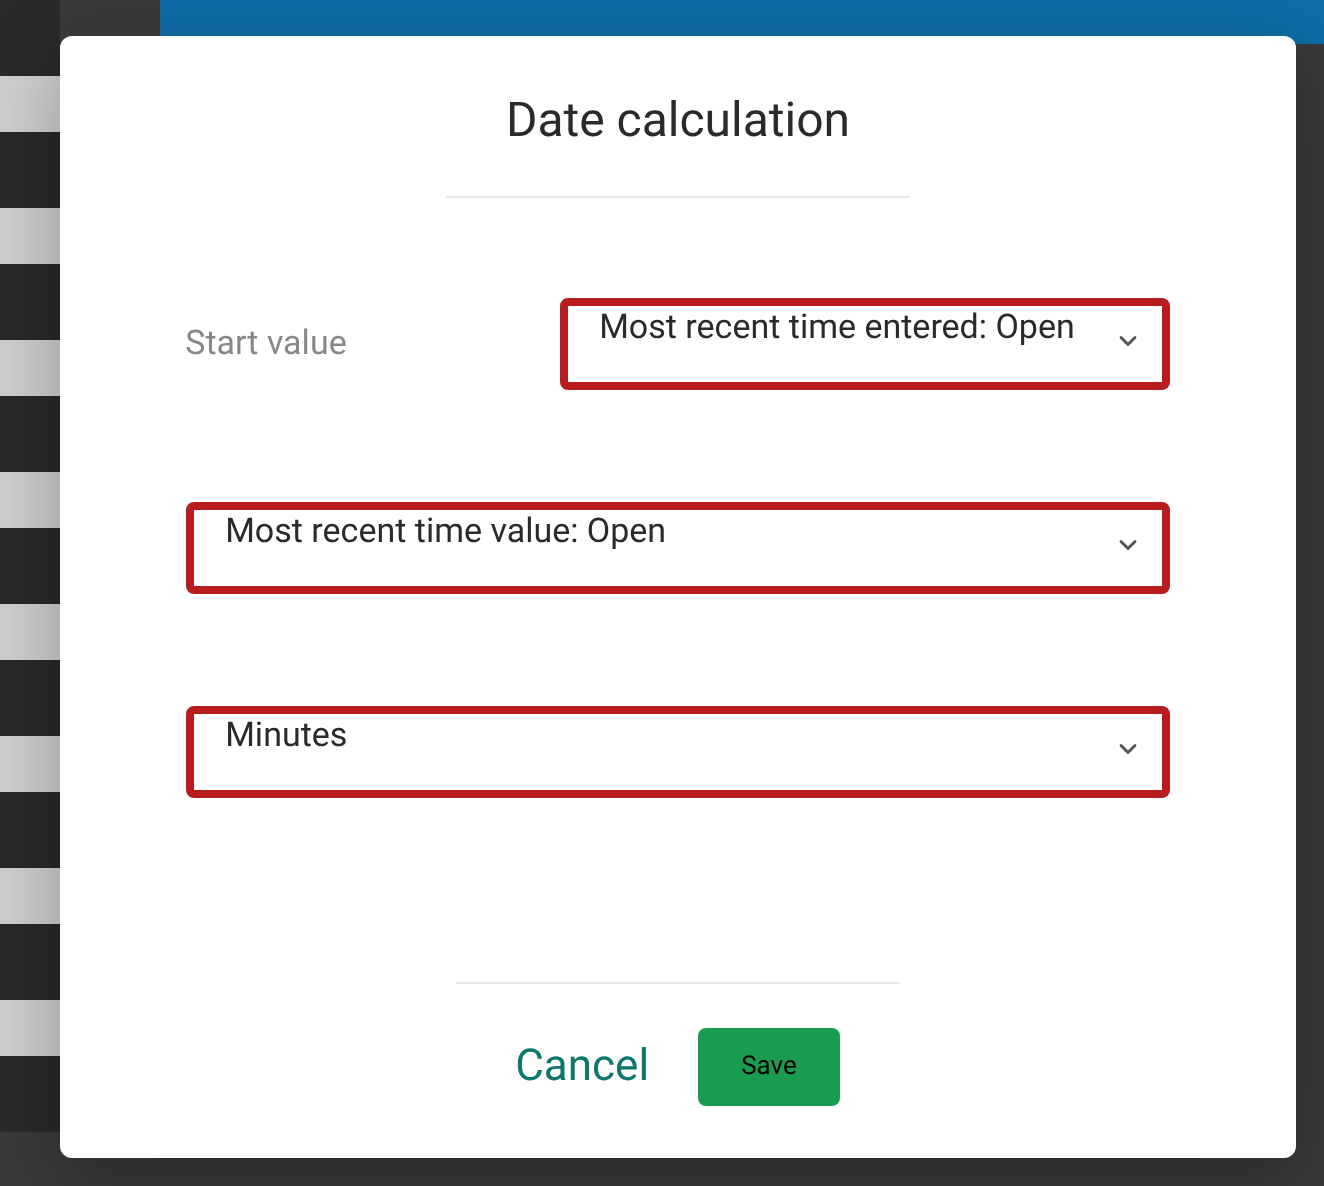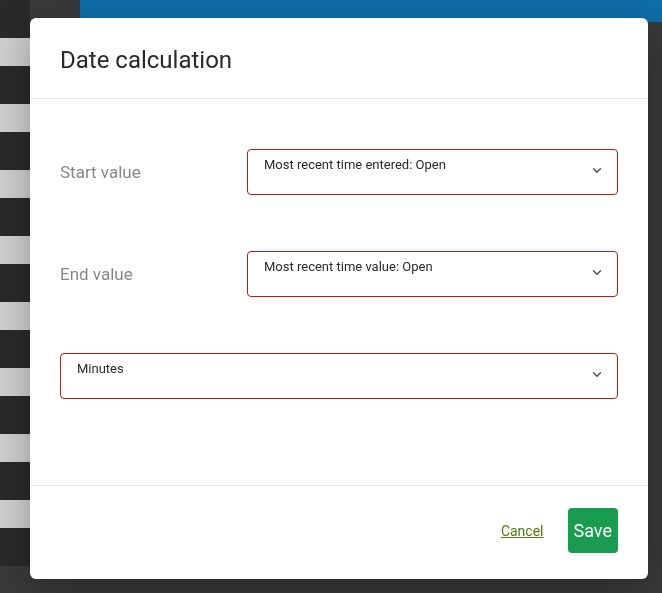--- a/index.html
+++ b/index.html
@@ -43,20 +43,21 @@
       position: absolute;
       top: 18px;
       left: 30px;
       right: 14px;
       bottom: 14px;
       background: #ffffff;
       border-radius: 6px;
       box-shadow: 0 10px 40px rgba(0,0,0,0.3);
       display: flex;
       flex-direction: column;
+      align-items: center;
     }
     .modal-header {
       padding: 28px 30px 24px 30px;
       border-bottom: 1px solid #e8e8e8;
     }
     .modal-title {
       font-size: 24px;
       font-weight: 400;
       color: #2a2a2a;
     }
@@ -75,24 +76,24 @@
       color: #888888;
       font-size: 17px;
     }
     .select-wrapper {
       flex: 1;
       position: relative;
     }
     .select-box {
       width: 100%;
       height: 46px;
-      border: 1px solid #b91c1c;
+      border: 4px solid #b91c1c;
       border-radius: 4px;
       padding: 0 44px 16px 16px;
-      font-size: 13px;
+      font-size: 17px;
       color: #2a2a2a;
       background: #ffffff;
       display: flex;
       align-items: center;
       cursor: pointer;
       font-family: inherit;
     }
     .chevron {
       position: absolute;
       right: 14px;
@@ -104,32 +105,31 @@
       padding: 22px 30px 26px 30px;
       border-top: 1px solid #e8e8e8;
       display: flex;
       justify-content: flex-end;
       align-items: center;
       gap: 24px;
     }
     .btn-cancel {
       background: transparent;
       border: none;
-      color: #4d7c0f;
-      font-size: 14px;
+      color: #0f766e;
+      font-size: 22px;
       cursor: pointer;
       font-family: inherit;
-      text-decoration: underline;
     }
     .btn-save {
       background: #1a9c50;
       border: none;
-      color: #ffffff;
-      font-size: 18px;
-      padding: 12px 6px;
+      color: #000000;
+      font-size: 13px;
+      padding: 12px 22px;
       border-radius: 4px;
       cursor: pointer;
       font-family: inherit;
     }
   </style>
 </head>
 <body>
 
 <div class="backdrop">
   <div class="backdrop-stripes">
@@ -167,21 +167,20 @@
         <div class="select-box">Most recent time entered: Open</div>
         <span class="chevron">
           <svg width="14" height="14" viewBox="0 0 24 24" fill="none" stroke="#555" stroke-width="2.5" stroke-linecap="round" stroke-linejoin="round">
               <polyline points="6 9 12 15 18 9"></polyline>
             </svg>
         </span>
       </div>
     </div>
 
     <div class="form-row">
-      <div class="form-label">End value</div>
       <div class="select-wrapper">
         <div class="select-box">Most recent time value: Open</div>
         <span class="chevron">
           <svg width="14" height="14" viewBox="0 0 24 24" fill="none" stroke="#555" stroke-width="2.5" stroke-linecap="round" stroke-linejoin="round">
               <polyline points="6 9 12 15 18 9"></polyline>
             </svg>
         </span>
       </div>
     </div>
 

